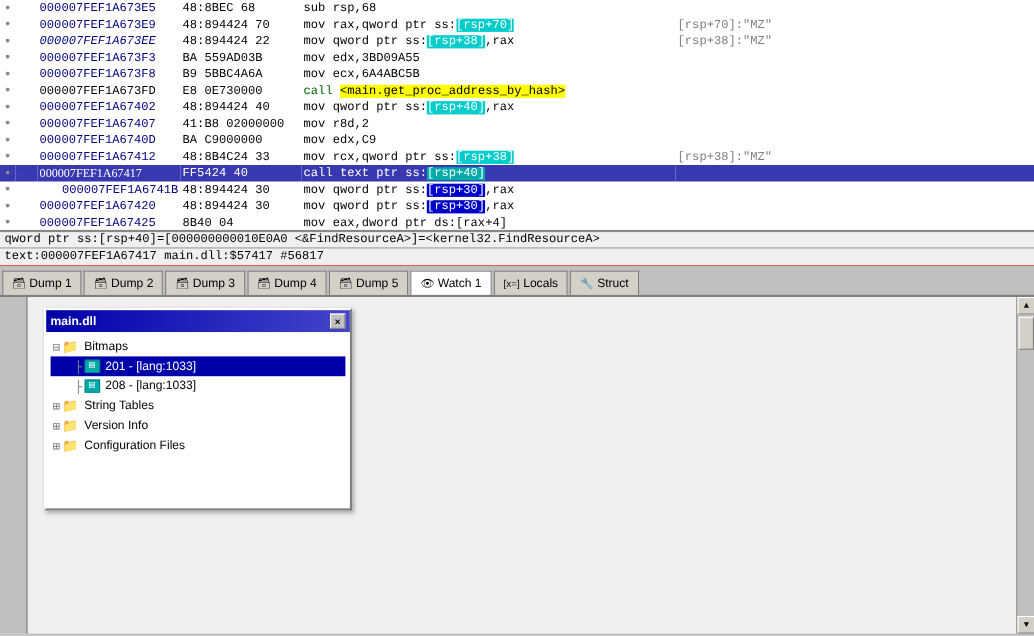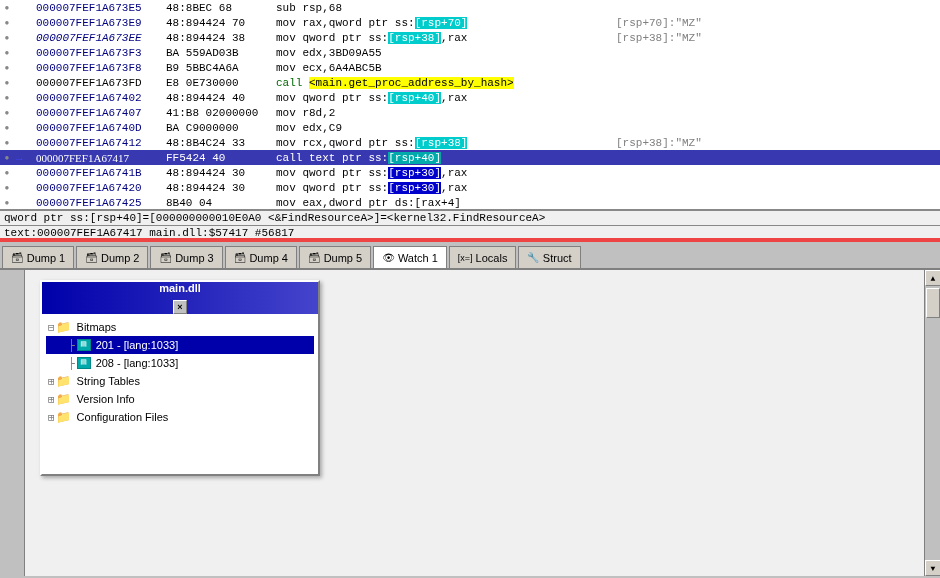--- a/index.html
+++ b/index.html
@@ -56,21 +56,21 @@
       height: 16px;
       font-size: 11px;
       color: #000;
       white-space: nowrap;
       overflow: hidden;
     }
 
     
     .location-bar {
       background: #f0f0f0;
-      border-bottom: 4px solid #ef4444;
+      border-bottom: 1px solid #ef4444;
       padding: 1px 4px;
       height: 16px;
       font-size: 11px;
       color: #000;
     }
 
     
     .tab-bar {
       background: #c0c0c0;
       border-bottom: 2px solid #808080;
@@ -132,29 +132,28 @@
       background: #f0f0f0;
       border: 2px solid #ffffff;
       border-right-color: #808080;
       border-bottom-color: #808080;
       box-shadow: 2px 2px 4px rgba(0,0,0,0.3);
     }
 
     .window-titlebar {
       background: linear-gradient(to right, #0000aa, #4444cc);
       color: white;
-      height: 32px;
+      height: 20px;
       display: flex;
       align-items: center;
       justify-content: space-between;
       padding: 0 4px;
       font-size: 11px;
       font-family: Arial, sans-serif;
       font-weight: bold;
-      flex-direction: column;
     }
 
     .window-close {
       background: #c0c0c0;
       border: 1px solid #fff;
       border-right-color: #808080;
       border-bottom-color: #808080;
       width: 14px;
       height: 14px;
       display: flex;
@@ -251,21 +250,21 @@
           <td style="width: 20px;"></td>
           <td class="col-addr" style="color: rgb(0, 0, 128);">000007FEF1A673E9</td>
           <td class="col-bytes">48:894424 70</td>
           <td class="col-asm"><span>mov rax,qword ptr ss:</span><span style="background: rgb(0, 204, 204); color: white;">[rsp+70]</span><span></span></td>
           <td class="comment-right">[rsp+70]:"MZ"</td>
         </tr>
         <tr>
           <td class="col-bullet"><span class="bullet">●</span></td>
           <td style="width: 20px;"></td>
           <td class="col-addr" style="color: rgb(0, 0, 128); font-style: italic;">000007FEF1A673EE</td>
-          <td class="col-bytes">48:894424 38</td>
+          <td class="col-bytes">48:894424 22</td>
           <td class="col-asm"><span>mov qword ptr ss:</span><span style="background: rgb(0, 204, 204); color: white;">[rsp+38]</span><span>,rax</span></td>
           <td class="comment-right">[rsp+38]:"MZ"</td>
         </tr>
         <tr>
           <td class="col-bullet"><span class="bullet">●</span></td>
           <td style="width: 20px;"></td>
           <td class="col-addr" style="color: rgb(0, 0, 128);">000007FEF1A673F3</td>
           <td class="col-bytes">BA 559AD03B</td>
           <td class="col-asm">mov edx,3BD09A55</td>
           <td class="comment-right"></td>
@@ -322,21 +321,21 @@
           <td class="col-bullet"><span class="bullet">●</span></td>
           <td style="width: 20px;"><span class="blue-arrow" style="color: rgb(68, 68, 255);">→</span></td>
           <td class="col-addr" style="color: white; font-family: Liberation Serif, serif;">000007FEF1A67417</td>
           <td class="col-bytes" style="color: white;">FF5424 40</td>
           <td class="col-asm"><span style="color: white;">call text ptr ss:</span><span style="background: rgb(0, 170, 170); color: white;">[rsp+40]</span><span style="color: white;"></span></td>
           <td class="comment-right"></td>
         </tr>
         <tr>
           <td class="col-bullet"><span class="bullet">●</span></td>
           <td style="width: 20px;"></td>
-          <td class="col-addr" style="color: rgb(0, 0, 128);">000007FEF1A6741B</td>
+          <td class="col-addr" style="color: rgb(0, 0, 128); text-align: right;">000007FEF1A6741B</td>
           <td class="col-bytes">48:894424 30</td>
           <td class="col-asm"><span>mov qword ptr ss:</span><span style="background: rgb(0, 0, 204); color: white;">[rsp+30]</span><span>,rax</span></td>
           <td class="comment-right"></td>
         </tr>
         <tr>
           <td class="col-bullet"><span class="bullet">●</span></td>
           <td style="width: 20px;"></td>
           <td class="col-addr" style="color: rgb(0, 0, 128);">000007FEF1A67420</td>
           <td class="col-bytes">48:894424 30</td>
           <td class="col-asm"><span>mov qword ptr ss:</span><span style="background: rgb(0, 0, 204); color: white;">[rsp+30]</span><span>,rax</span></td>

